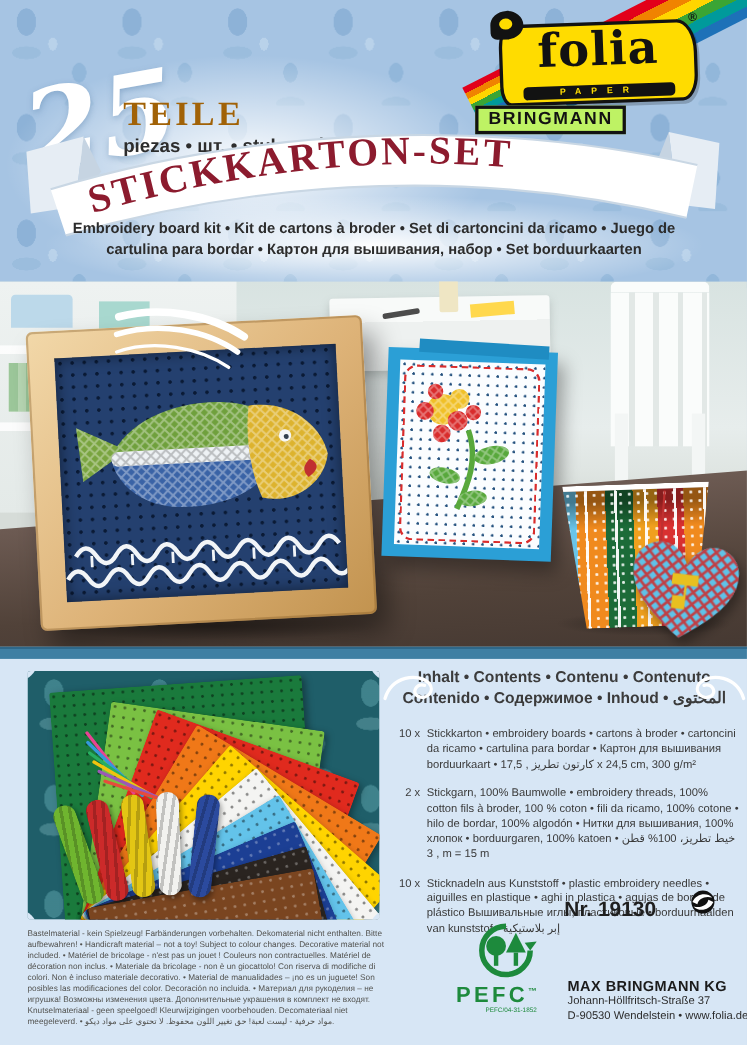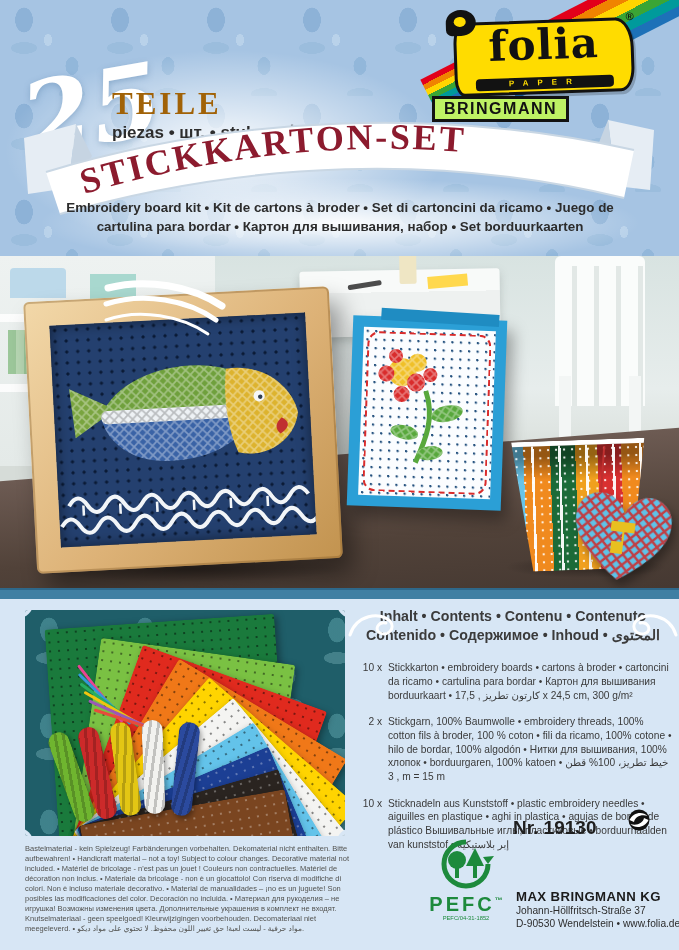--- a/index.html
+++ b/index.html
@@ -205,21 +205,21 @@
   .contents { position:absolute; left:352px; top:8px; width:322px; color:#3a3a3a; }
   .contents-heading { text-align:center; font-weight:bold; font-size:14.2px; line-height:1.35; color:#3b3b3b; }
   .flourish { position:absolute; top:2px; pointer-events:none; }
   .items { margin-top:16px; }
   .item { display:flex; gap:6px; font-size:10.2px; line-height:1.34; margin-bottom:13px; }
   .item .qty { flex:none; width:30px; text-align:right; }
   .item .txt { flex:1; }
 
   .nr { position:absolute; left:513px; top:817px; font-size:19px; font-weight:bold; color:#1f1f1f; }
   .recycle { position:absolute; left:627px; top:808px; }
-  .pefc { position:absolute; left:424px; top:838px; width:84px; text-align:center; }
+  .pefc { position:absolute; left:404px; top:838px; width:84px; text-align:right; }
   .pefc-label { font-size:20px; font-weight:bold; color:#1d8a3c; letter-spacing:3px; line-height:1; }
   .pefc-label sup { font-size:8px; letter-spacing:0; }
   .pefc-cert { font-size:5.8px; color:#1d8a3c; margin-top:1px; }
   .barcode-box { position:absolute; left:516px; top:831px; width:136px; background:#fff; padding:4px 5px 2px; }
   .bars { height:34px;
     background:repeating-linear-gradient(90deg,#111 0 1.6px,#fff 1.6px 3.2px,#111 3.2px 4.4px,#fff 4.4px 7.2px,#111 7.2px 9.6px,#fff 9.6px 11px);
   }
   .digits { font-family:"DejaVu Sans Mono", monospace; font-size:10.5px; letter-spacing:1.6px; color:#111; text-align:center; margin-top:1px; }
   .company { position:absolute; left:516px; top:889px; width:170px; font-size:13.2px; font-weight:bold;
     color:#1b1b1b; letter-spacing:.4px; line-height:1.2; }

